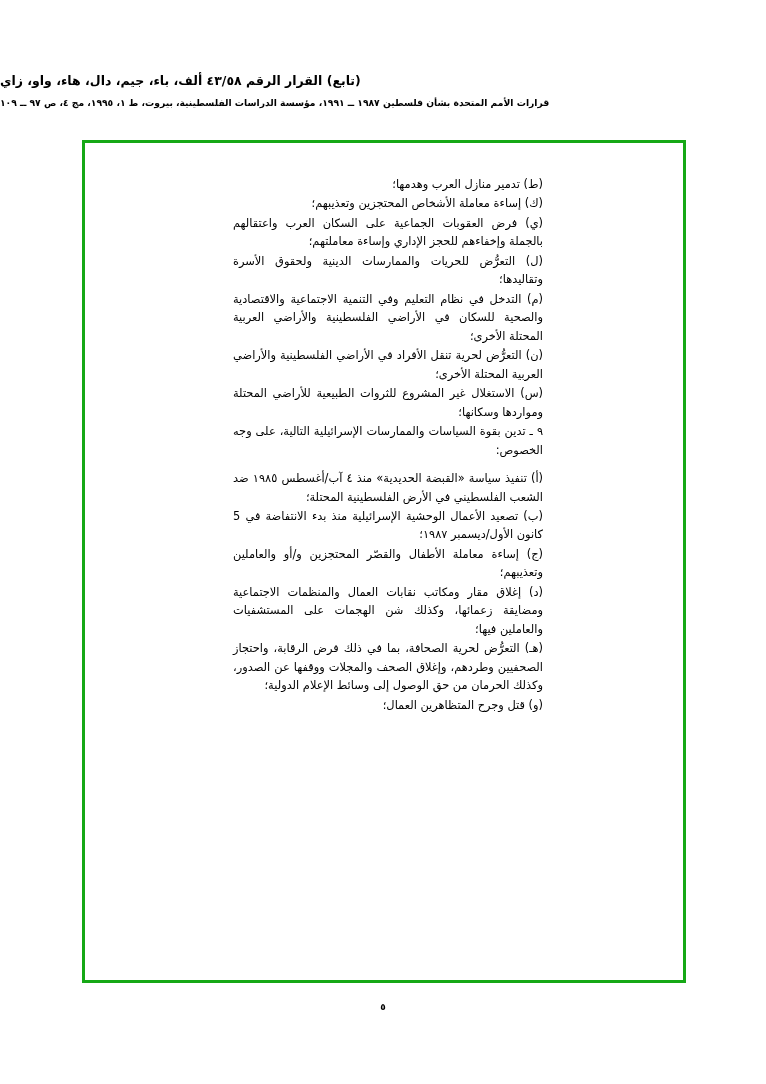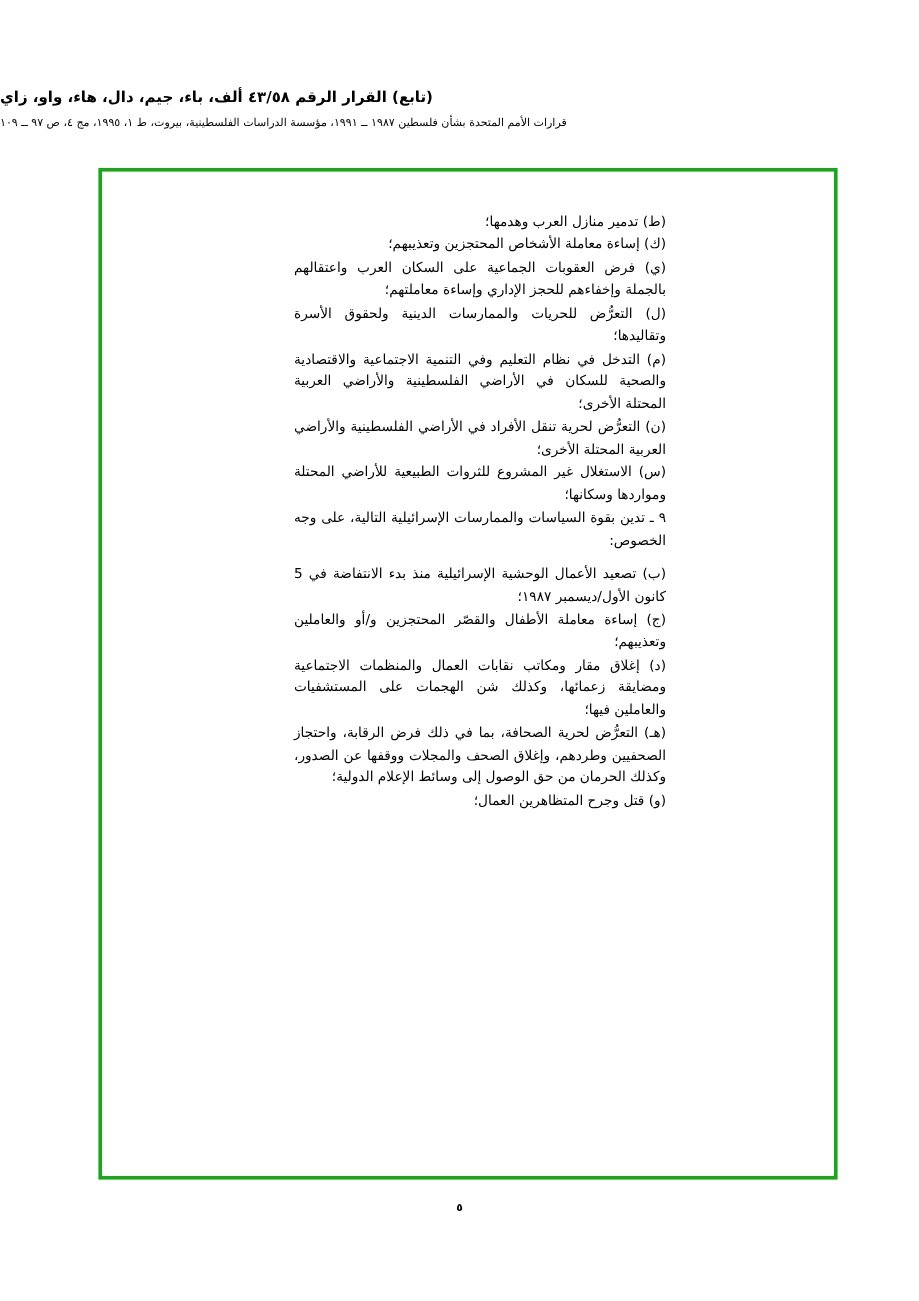--- a/index.html
+++ b/index.html
@@ -28,29 +28,29 @@
   }
   .header-title {
     font-size: 12.5px;
     font-weight: bold;
     letter-spacing: 0px;
     direction: rtl;
     line-height: 1.4;
   }
   .header-sub {
     font-size: 9.2px;
-    font-weight: normal;
+    font-weight: bold;
     direction: rtl;
     margin-top: 7px;
     line-height: 1.4;
   }
   .frame {
     position: absolute;
     top: 140px;
-    right: 68px;
+    right: 80px;
     left: 82px;
     height: 843px;
     border: 3px solid #16a816;
     box-sizing: border-box;
     background: #ffffff;
   }
   .content {
     position: absolute;
     top: 32px;
     right: 140px;
@@ -94,20 +94,21 @@
     <div class="content">
       <p>(ط) تدمير منازل العرب وهدمها؛</p>
       <p>(ك) إساءة معاملة الأشخاص المحتجزين وتعذيبهم؛</p>
       <p>(ي) فرض العقوبات الجماعية على السكان العرب واعتقالهم بالجملة وإخفاءهم للحجز الإداري وإساءة معاملتهم؛</p>
       <p>(ل) التعرُّض للحريات والممارسات الدينية ولحقوق الأسرة وتقاليدها؛</p>
       <p>(م) التدخل في نظام التعليم وفي التنمية الاجتماعية والاقتصادية والصحية للسكان في الأراضي الفلسطينية والأراضي العربية المحتلة الأخرى؛</p>
       <p>(ن) التعرُّض لحرية تنقل الأفراد في الأراضي الفلسطينية والأراضي العربية المحتلة الأخرى؛</p>
       <p>(س) الاستغلال غير المشروع للثروات الطبيعية للأراضي المحتلة ومواردها وسكانها؛</p>
       <p>٩ ـ تدين بقوة السياسات والممارسات الإسرائيلية التالية، على وجه الخصوص:</p>
       <div class="gap-small"></div>
+      <p>(أ) تنفيذ سياسة «القبضة الحديدية» منذ ٤ آب/أغسطس ١٩٨٥ ضد الشعب الفلسطيني في الأرض الفلسطينية المحتلة؛</p>
       <p>(ب) تصعيد الأعمال الوحشية الإسرائيلية منذ بدء الانتفاضة في 5 كانون الأول/ديسمبر ١٩٨٧؛</p>
       <p>(ج) إساءة معاملة الأطفال والقصّر المحتجزين و/أو والعاملين وتعذيبهم؛</p>
       <p>(د) إغلاق مقار ومكاتب نقابات العمال والمنظمات الاجتماعية ومضايقة زعمائها، وكذلك شن الهجمات على المستشفيات والعاملين فيها؛</p>
       <p>(هـ) التعرُّض لحرية الصحافة، بما في ذلك فرض الرقابة، واحتجاز الصحفيين وطردهم، وإغلاق الصحف والمجلات ووقفها عن الصدور، وكذلك الحرمان من حق الوصول إلى وسائط الإعلام الدولية؛</p>
       <p>(و) قتل وجرح المتظاهرين العمال؛</p>
     </div>
   </div>
 
   <div class="page-number">٥</div>
 

